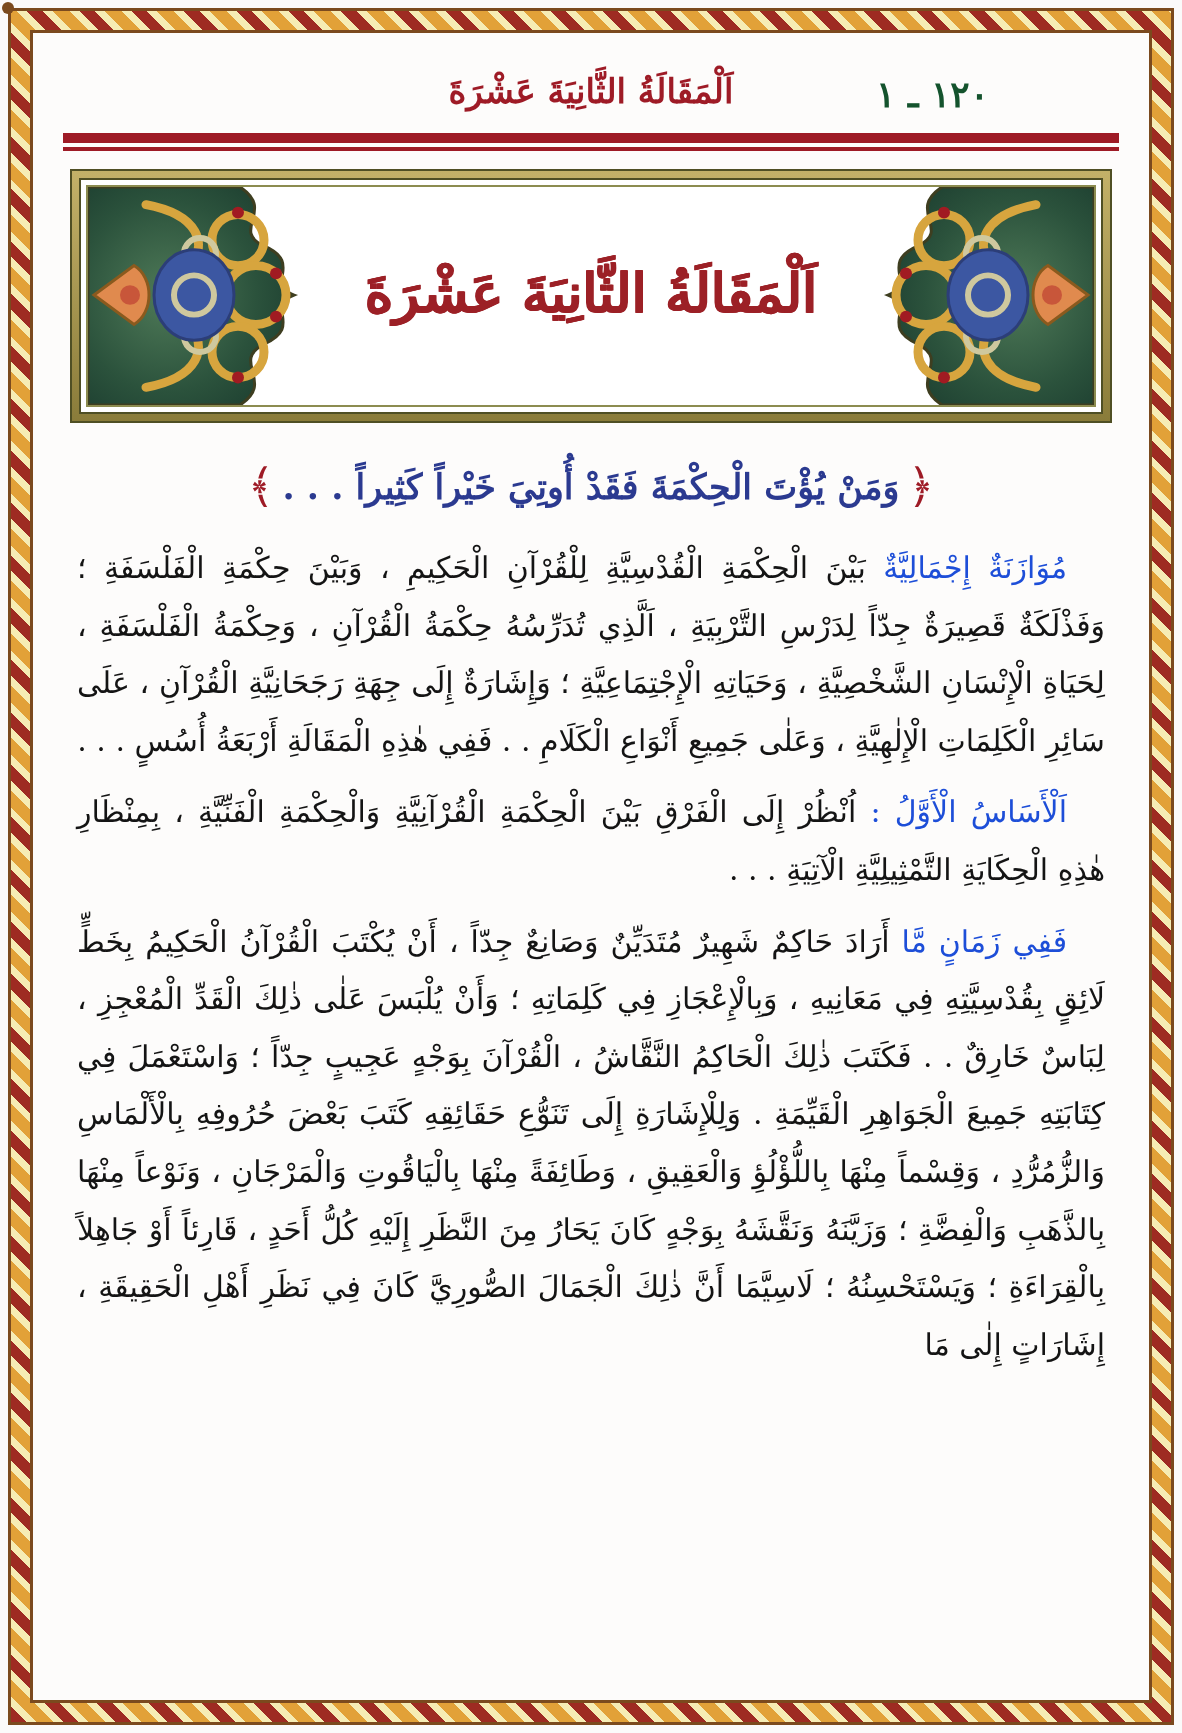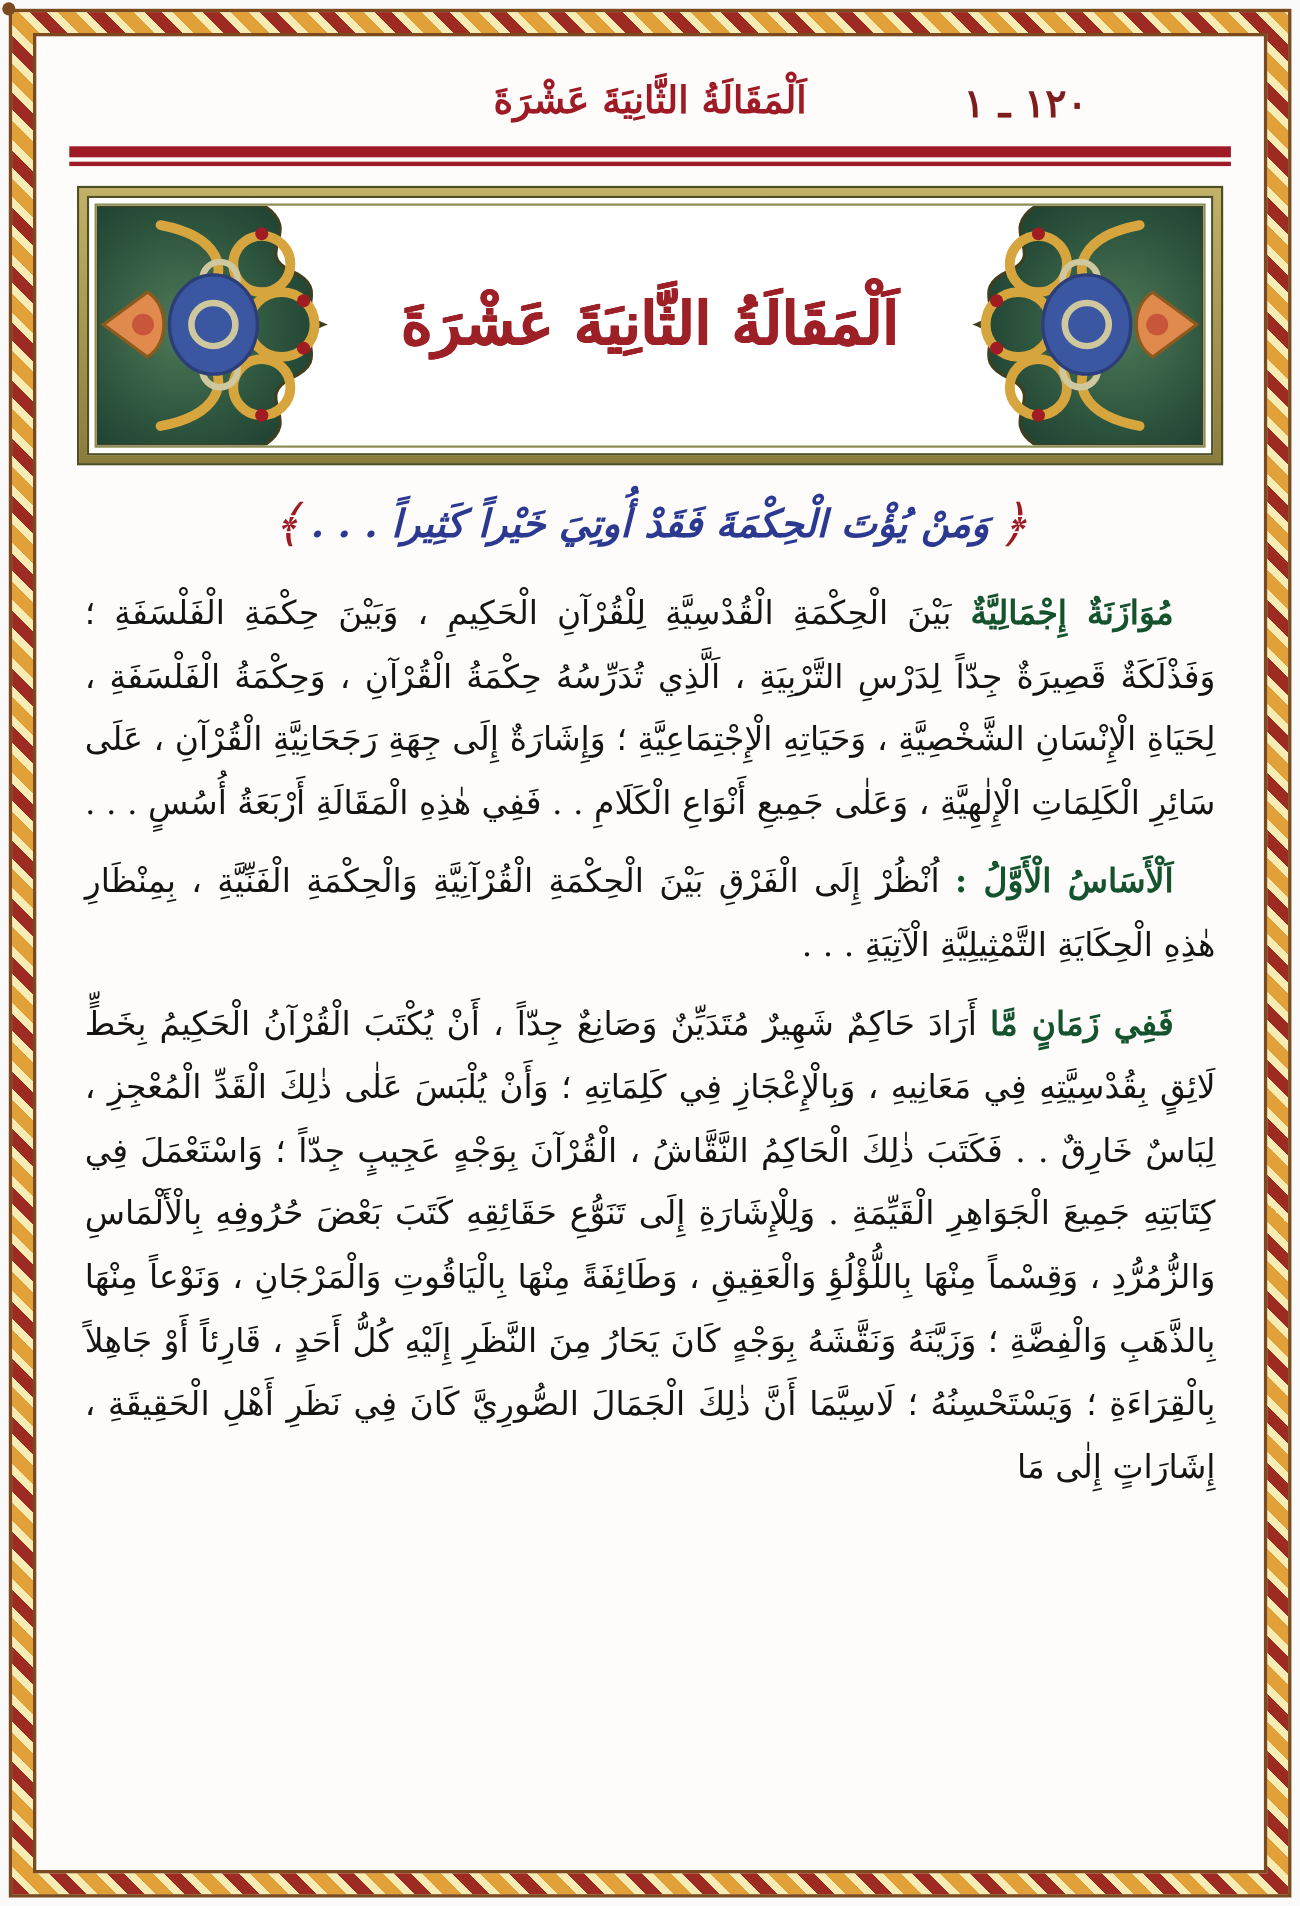--- a/index.html
+++ b/index.html
@@ -40,21 +40,21 @@
   .content {
     position: absolute; inset: 41px;
     padding: 30px 22px 0 22px;
     direction: rtl;
   }
 
   
   .header { position: relative; height: 52px; }
   .page-num {
     position: absolute; left: auto; right: 130px; top: 2px;
-    font-size: 36px; font-weight: bold; color: #7f1d1d;
+    font-size: 36px; font-weight: bold; color: #14532d;
     direction: ltr; letter-spacing: 2px;
     font-family: "DejaVu Serif", serif;
   }
   .header-title {
     text-align: center;
     font-size: 34px; font-weight: bold; color: #9e1b26;
     font-family: "DejaVu Serif", serif;
   }
   .rule-thick { height: 10px; background: #9e1b26; margin-top: 10px; }
   .rule-thin  { height: 4px;  background: #9e1b26; margin-top: 4px; }
@@ -94,41 +94,41 @@
     font-size: 72px; color: #9e1b26; vertical-align: middle;
     line-height: 1;
   }
   .bismillah .bism-text {
     font-size: 46px; font-weight: bold; vertical-align: middle;
     padding: 0 18px;
     font-family: "DejaVu Serif", serif;
   }
 
   
-  .verse { margin-top: 26px; text-align: center; direction: rtl; font-style: italic; }
+  .verse { margin-top: 36px; text-align: center; direction: rtl; }
   .verse .v-bracket { font-size: 46px; color: #9e1b26; vertical-align: middle; }
   .verse .v-text {
     font-size: 35px; font-weight: bold; color: #2b3a90;
     vertical-align: middle; padding: 0 8px;
     font-family: "DejaVu Serif", serif;
   }
 
   
   .body-text {
     margin-top: 26px;
     padding: 0 14px;
     color: #141414;
     font-size: 30px;
     line-height: 1.92;
     text-align: justify;
     direction: rtl;
     font-family: "DejaVu Serif", serif;
   }
   .para { text-indent: 38px; margin-bottom: 14px; }
-  .lead { color: #14532d; font-weight: bold; }
+  .lead { color: #1d4ed8; font-weight: normal; }
 </style>
 </head>
 <body>
 
 <div class="page">
   <div class="frame-outer"></div>
   <div class="frame-inner"></div>
 
   <div class="content">
 

